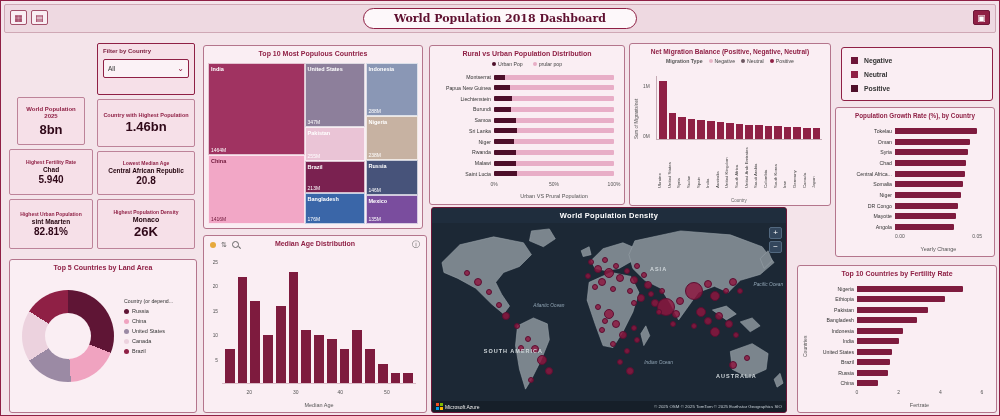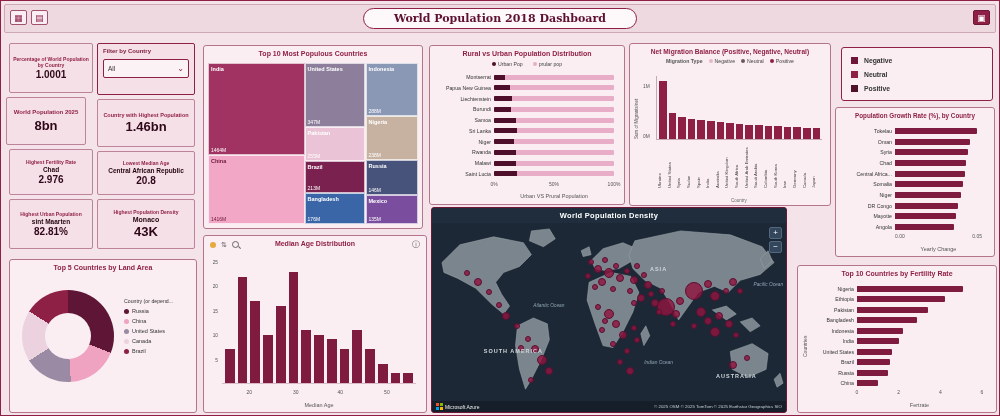--- a/index.html
+++ b/index.html
@@ -114,32 +114,28 @@
 
 <div class="canvas">
 
   <div class="topbar">
     <div class="hbtn" style="left:5px;top:5px">▦</div>
     <div class="hbtn" style="left:26px;top:5px">▤</div>
     <div class="title-pill">World Population 2018 Dashboard</div>
     <div class="hbtn solid" style="right:5px;top:5px">▣</div>
   </div>
 
-  <div class="kcard" style="left:8px;top:42px;width:84px;height:50px">
-    <div class="lab">Percentage of World Population by Country</div>
-    <div class="val">1.0001</div>
-  </div>
-  <div class="kcard" style="left:5px;top:96px;width:80px;height:48px">
+  <div class="kcard" style="left:16px;top:96px;width:68px;height:48px">
     <div class="lab" style="font-size:6px">World Population 2025</div>
     <div class="val big">8bn</div>
   </div>
   <div class="kcard" style="left:8px;top:148px;width:84px;height:46px">
     <div class="lab">Highest Fertility Rate</div>
     <div class="sub">Chad</div>
-    <div class="val">2.976</div>
+    <div class="val">5.940</div>
   </div>
   <div class="kcard" style="left:8px;top:198px;width:84px;height:50px">
     <div class="lab">Highest Urban Population</div>
     <div class="sub">sint Maarten</div>
     <div class="val">82.81%</div>
   </div>
 
   <div class="kcard filter" style="left:96px;top:42px;width:98px;height:52px">
     <div class="flab">Filter by Country</div>
     <div class="fselect">
@@ -152,21 +148,21 @@
     <div class="val big">1.46bn</div>
   </div>
   <div class="kcard" style="left:96px;top:150px;width:98px;height:44px">
     <div class="lab">Lowest Median Age</div>
     <div class="sub">Central African Republic</div>
     <div class="val">20.8</div>
   </div>
   <div class="kcard" style="left:96px;top:198px;width:98px;height:50px">
     <div class="lab">Highest Population Density</div>
     <div class="sub" style="font-size:7px">Monaco</div>
-    <div class="val big">43K</div>
+    <div class="val big">26K</div>
   </div>
 
   <div class="panel" style="left:8px;top:258px;width:188px;height:154px">
     <div class="ptitle">Top 5 Countries by Land Area</div>
     <div class="donut" style="background: conic-gradient(rgb(95, 21, 53) 0%, rgb(95, 21, 53) 31%, rgb(240, 163, 192) 31%, rgb(240, 163, 192) 49%, rgb(155, 138, 164) 49%, rgb(155, 138, 164) 66%, rgb(236, 210, 222) 66%, rgb(236, 210, 222) 84%, rgb(143, 32, 69) 84%, rgb(143, 32, 69) 100%);">
       <div class="donut-hole"></div>
     </div>
     <div class="land-legend">
       <div class="hdr">Country (or depend...</div>
       <div>

